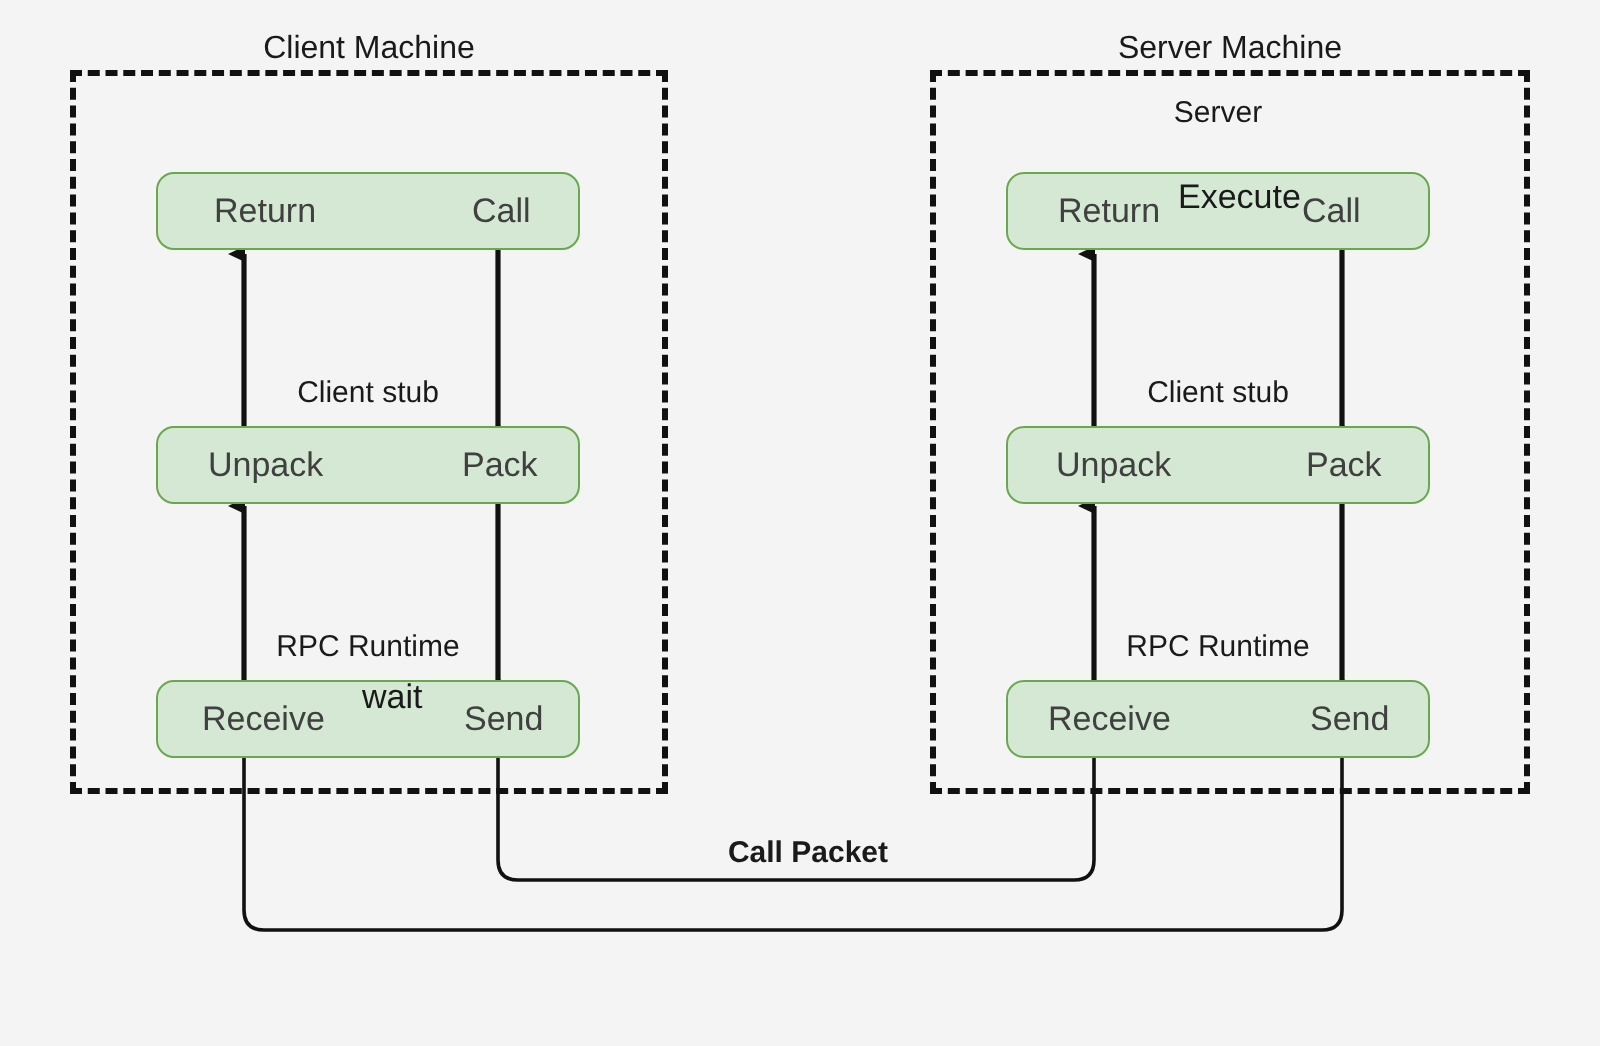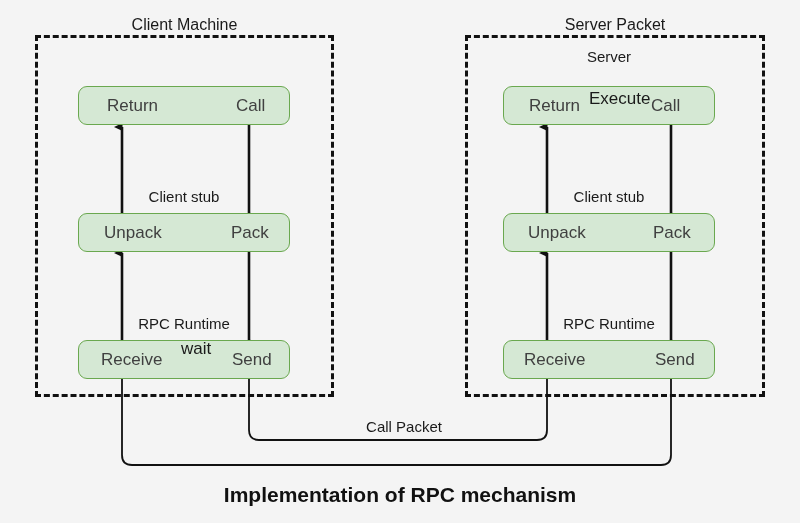--- a/index.html
+++ b/index.html
@@ -87,21 +87,21 @@
 </style>
 </head>
 <body>
 
 <div id="diagram">
 
   <div class="machine-box" style="left:35px; top:35px; width:299px; height:362px;"></div>
   <div class="machine-box" style="left:465px; top:35px; width:300px; height:362px;"></div>
 
   <div class="machine-title" style="left:35px; top:16px; width:299px;">Client Machine</div>
-  <div class="machine-title" style="left:465px; top:16px; width:300px;">Server Packet</div>
+  <div class="machine-title" style="left:465px; top:16px; width:300px;">Server Machine</div>
 
   <svg class="layer" viewBox="0 0 800 523" xmlns="http://www.w3.org/2000/svg">
     <defs>
       <marker id="arrowUp" markerWidth="10" markerHeight="10" refX="5" refY="8.5" orient="auto" markerUnits="userSpaceOnUse">
         <path d="M1,9 L5,0.5 L9,9 Z" fill="#111111"></path>
       </marker>
       <marker id="arrowDown" markerWidth="10" markerHeight="10" refX="5" refY="8.5" orient="auto" markerUnits="userSpaceOnUse">
         <path d="M1,9 L5,0.5 L9,9 Z" fill="#111111"></path>
       </marker>
       <marker id="arrowRight" markerWidth="9" markerHeight="9" refX="7.5" refY="4.5" orient="auto" markerUnits="userSpaceOnUse">
@@ -153,17 +153,16 @@
   <div class="layer-title" style="left:503px; top:188px; width:212px;">Client stub</div>
   <div class="proc-box" style="left:503px; top:213px; width:212px; height:39px;"></div>
   <div class="proc-label" style="left:528px; top:223px;">Unpack</div>
   <div class="proc-label" style="left:653px; top:223px;">Pack</div>
 
   <div class="layer-title" style="left:503px; top:315px; width:212px;">RPC Runtime</div>
   <div class="proc-box" style="left:503px; top:340px; width:212px; height:39px;"></div>
   <div class="proc-label" style="left:524px; top:350px;">Receive</div>
   <div class="proc-label" style="left:655px; top:350px;">Send</div>
 
-  <div class="packet-label" style="left:298px; top:418px; width:200px;">Call Packet</div>
+  <div class="packet-label" style="left:298px; top:418px; width:200px;font-weight:bold;">Call Packet</div>
 
-  <div class="figure-caption" style="top:483px;">Implementation of RPC mechanism</div>
 
 </div>
 
 </body></html>

